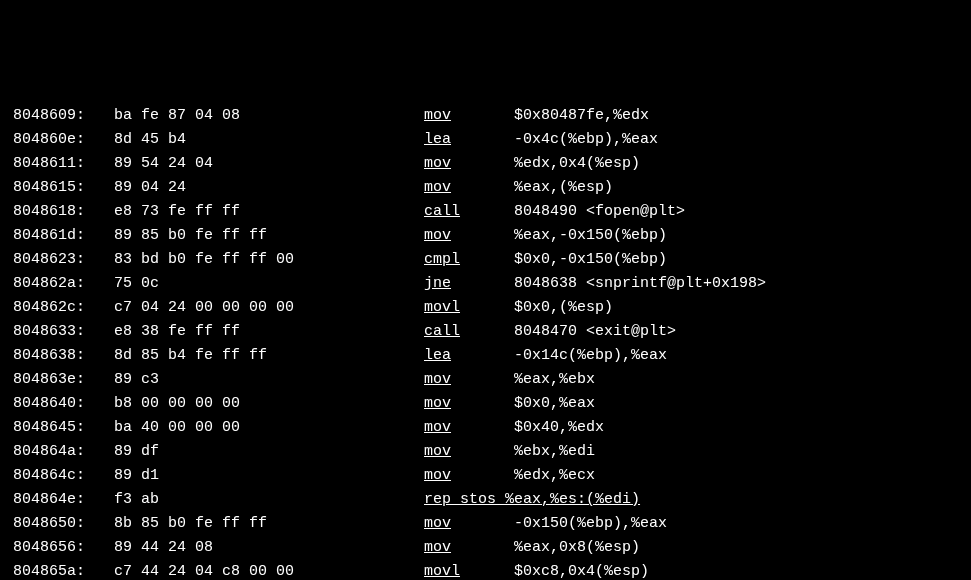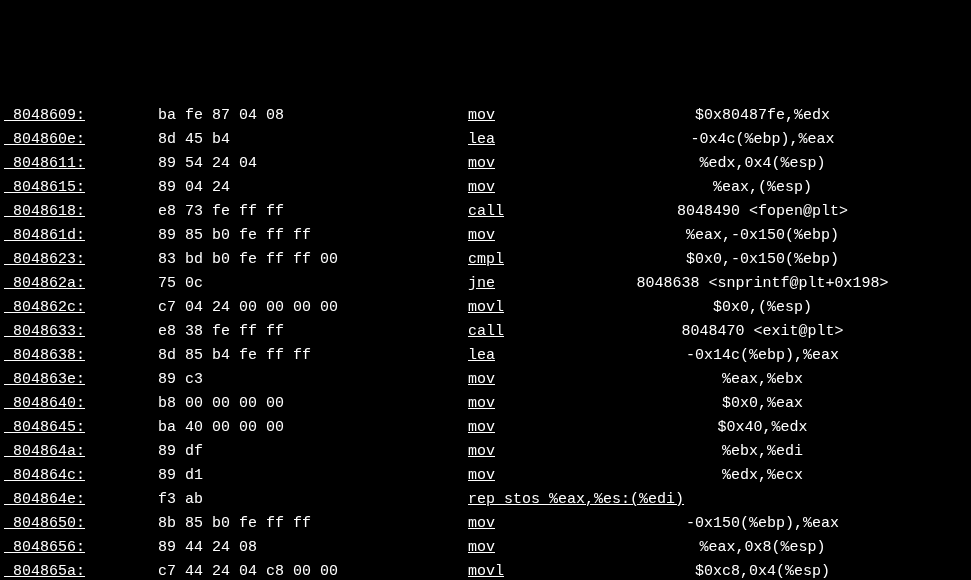--- a/index.html
+++ b/index.html
@@ -18,35 +18,32 @@
       height: 580px;
       overflow: hidden;
       white-space: pre;
     }
     .row {
       display: flex;
     }
     .addr {
       width: 110px;
       flex-shrink: 0;
-      text-decoration: underline;
     }
     .bytes {
       width: 310px;
       flex-shrink: 0;
-      margin-left: 44px;
     }
     .mnem {
       width: 90px;
       flex-shrink: 0;
       text-decoration: underline;
     }
     .ops {
       flex: 1;
-      text-align: center;
     }
   </style>
 </head>
 <body>
 
 
 
 <div id="disasm"><div class="row"><span class="addr"> 8048609:</span><span class="bytes">ba fe 87 04 08</span><span class="mnem">mov</span><span class="ops">$0x80487fe,%edx</span></div><div class="row"><span class="addr"> 804860e:</span><span class="bytes">8d 45 b4</span><span class="mnem">lea</span><span class="ops">-0x4c(%ebp),%eax</span></div><div class="row"><span class="addr"> 8048611:</span><span class="bytes">89 54 24 04</span><span class="mnem">mov</span><span class="ops">%edx,0x4(%esp)</span></div><div class="row"><span class="addr"> 8048615:</span><span class="bytes">89 04 24</span><span class="mnem">mov</span><span class="ops">%eax,(%esp)</span></div><div class="row"><span class="addr"> 8048618:</span><span class="bytes">e8 73 fe ff ff</span><span class="mnem">call</span><span class="ops">8048490 &lt;fopen@plt&gt;</span></div><div class="row"><span class="addr"> 804861d:</span><span class="bytes">89 85 b0 fe ff ff</span><span class="mnem">mov</span><span class="ops">%eax,-0x150(%ebp)</span></div><div class="row"><span class="addr"> 8048623:</span><span class="bytes">83 bd b0 fe ff ff 00</span><span class="mnem">cmpl</span><span class="ops">$0x0,-0x150(%ebp)</span></div><div class="row"><span class="addr"> 804862a:</span><span class="bytes">75 0c</span><span class="mnem">jne</span><span class="ops">8048638 &lt;snprintf@plt+0x198&gt;</span></div><div class="row"><span class="addr"> 804862c:</span><span class="bytes">c7 04 24 00 00 00 00</span><span class="mnem">movl</span><span class="ops">$0x0,(%esp)</span></div><div class="row"><span class="addr"> 8048633:</span><span class="bytes">e8 38 fe ff ff</span><span class="mnem">call</span><span class="ops">8048470 &lt;exit@plt&gt;</span></div><div class="row"><span class="addr"> 8048638:</span><span class="bytes">8d 85 b4 fe ff ff</span><span class="mnem">lea</span><span class="ops">-0x14c(%ebp),%eax</span></div><div class="row"><span class="addr"> 804863e:</span><span class="bytes">89 c3</span><span class="mnem">mov</span><span class="ops">%eax,%ebx</span></div><div class="row"><span class="addr"> 8048640:</span><span class="bytes">b8 00 00 00 00</span><span class="mnem">mov</span><span class="ops">$0x0,%eax</span></div><div class="row"><span class="addr"> 8048645:</span><span class="bytes">ba 40 00 00 00</span><span class="mnem">mov</span><span class="ops">$0x40,%edx</span></div><div class="row"><span class="addr"> 804864a:</span><span class="bytes">89 df</span><span class="mnem">mov</span><span class="ops">%ebx,%edi</span></div><div class="row"><span class="addr"> 804864c:</span><span class="bytes">89 d1</span><span class="mnem">mov</span><span class="ops">%edx,%ecx</span></div><div class="row"><span class="addr"> 804864e:</span><span class="bytes">f3 ab</span><span class="mnem">rep stos %eax,%es:(%edi)</span><span class="ops"></span></div><div class="row"><span class="addr"> 8048650:</span><span class="bytes">8b 85 b0 fe ff ff</span><span class="mnem">mov</span><span class="ops">-0x150(%ebp),%eax</span></div><div class="row"><span class="addr"> 8048656:</span><span class="bytes">89 44 24 08</span><span class="mnem">mov</span><span class="ops">%eax,0x8(%esp)</span></div><div class="row"><span class="addr"> 804865a:</span><span class="bytes">c7 44 24 04 c8 00 00</span><span class="mnem">movl</span><span class="ops">$0xc8,0x4(%esp)</span></div></div>
 
 

